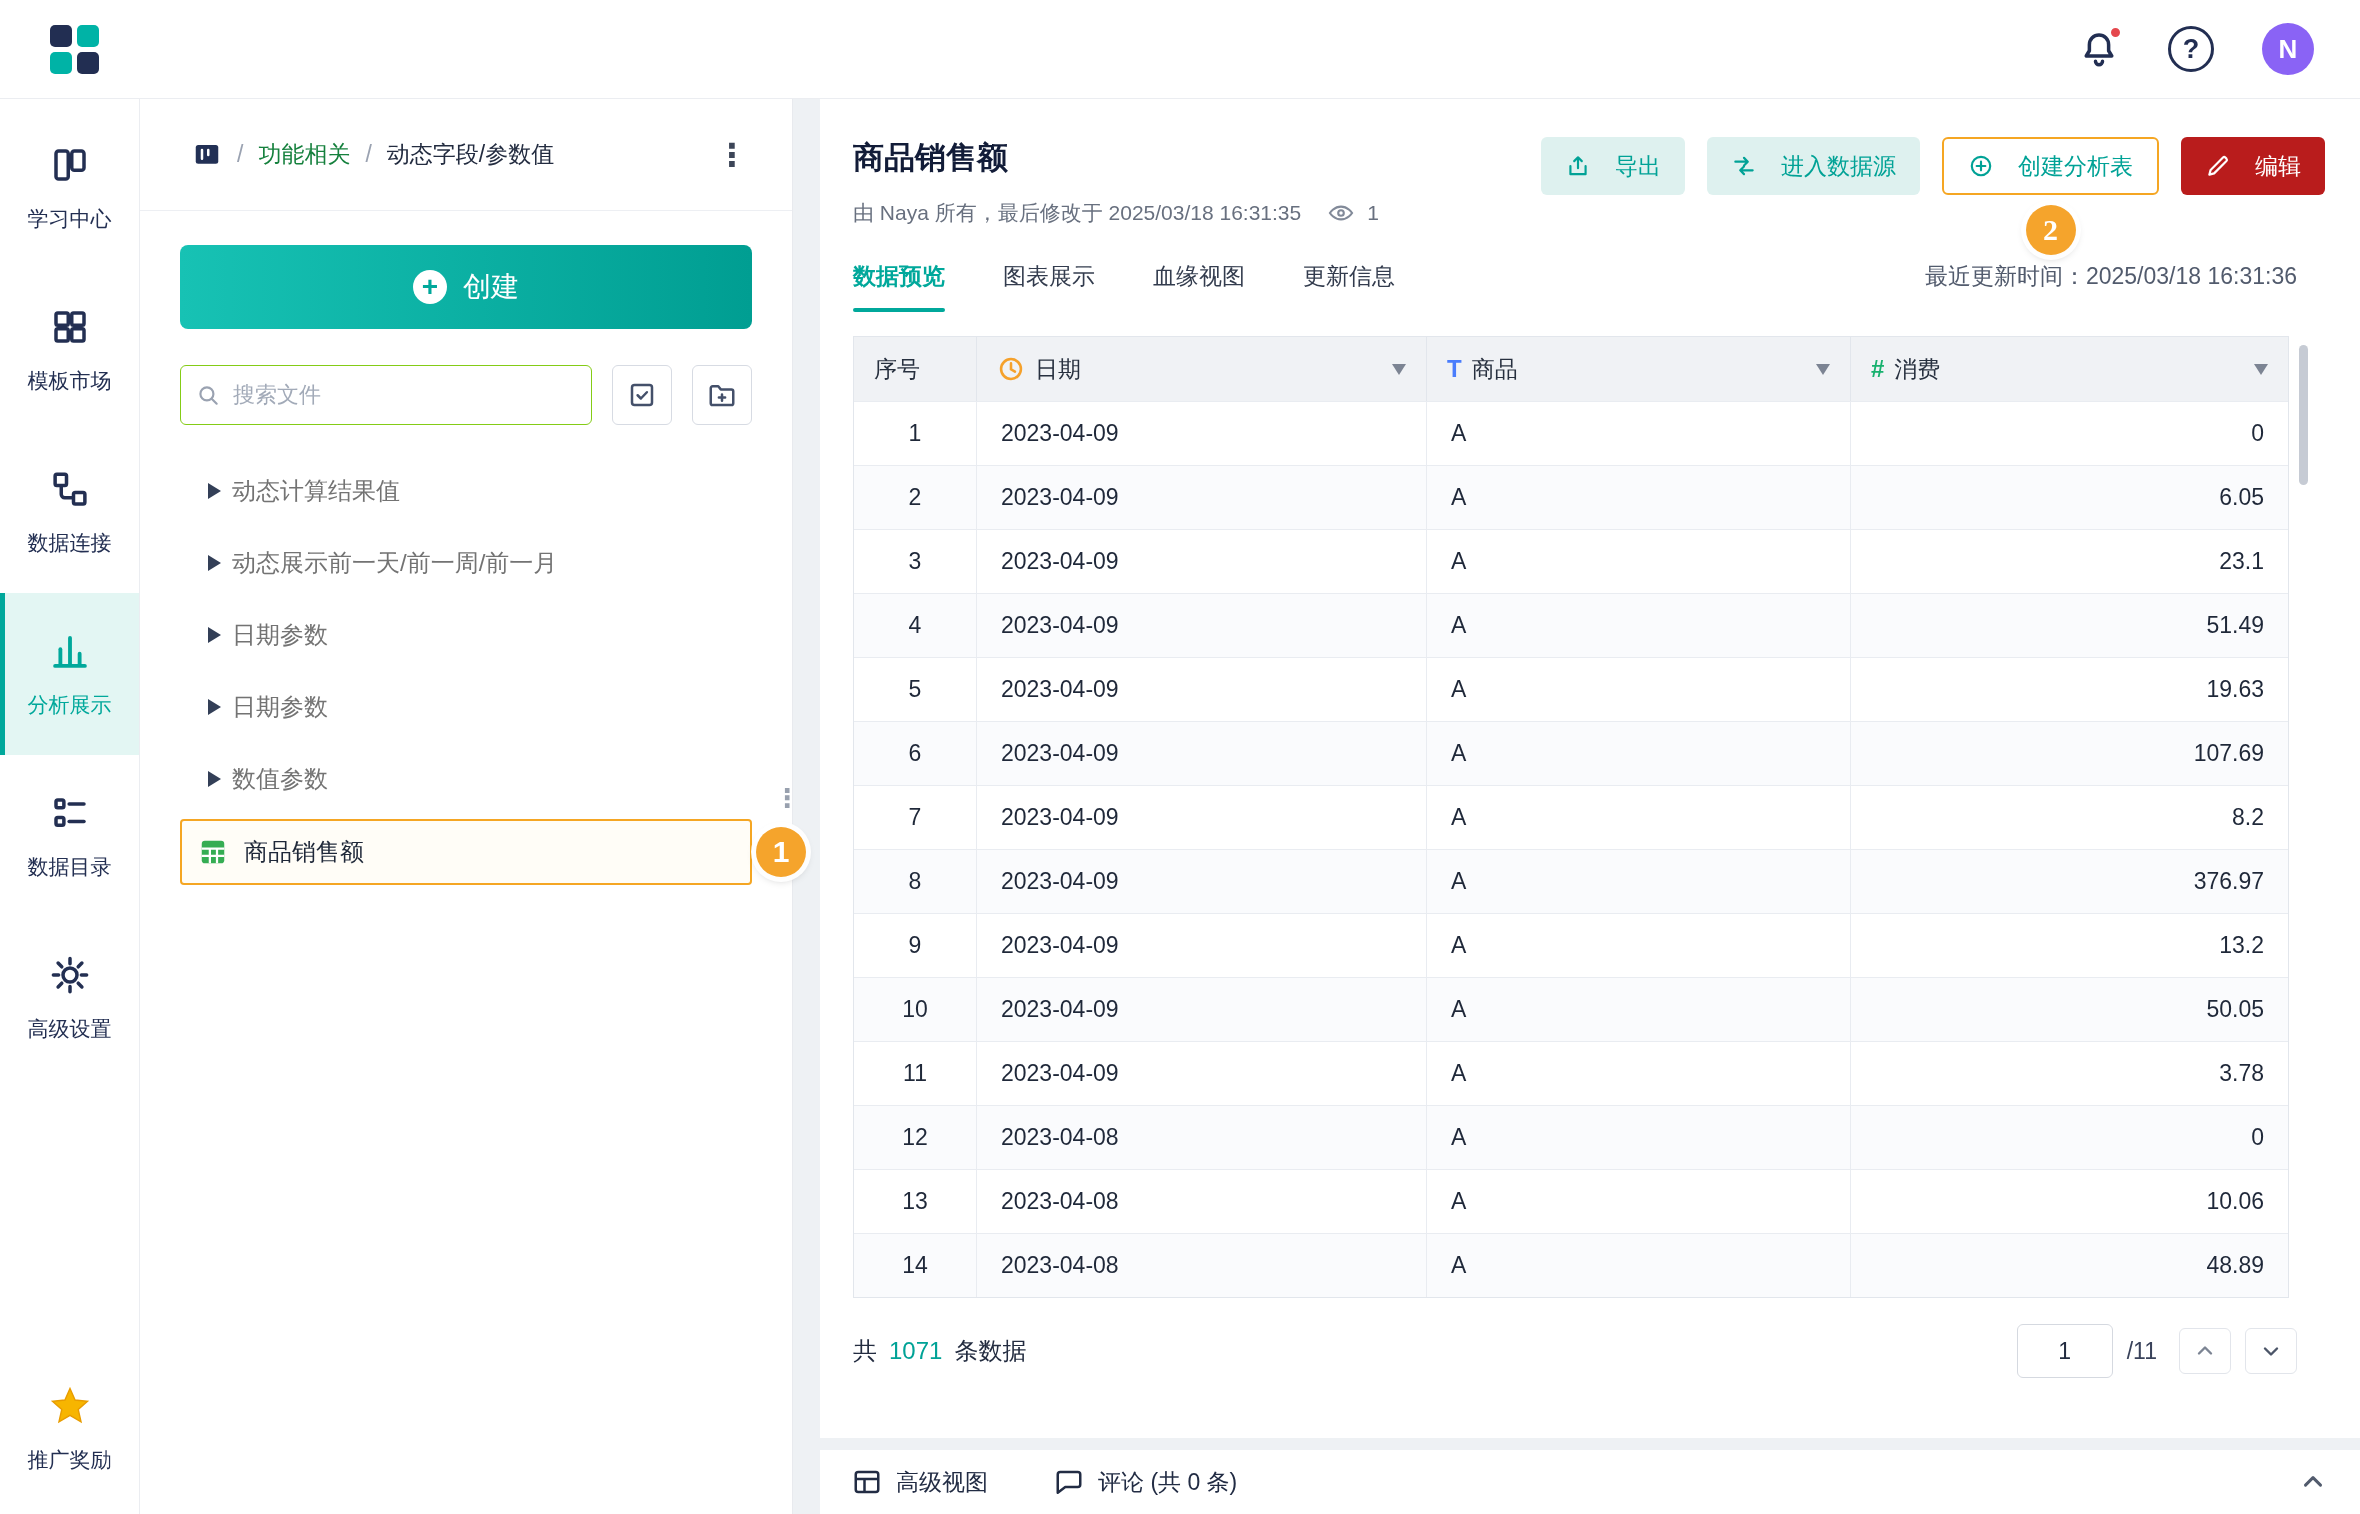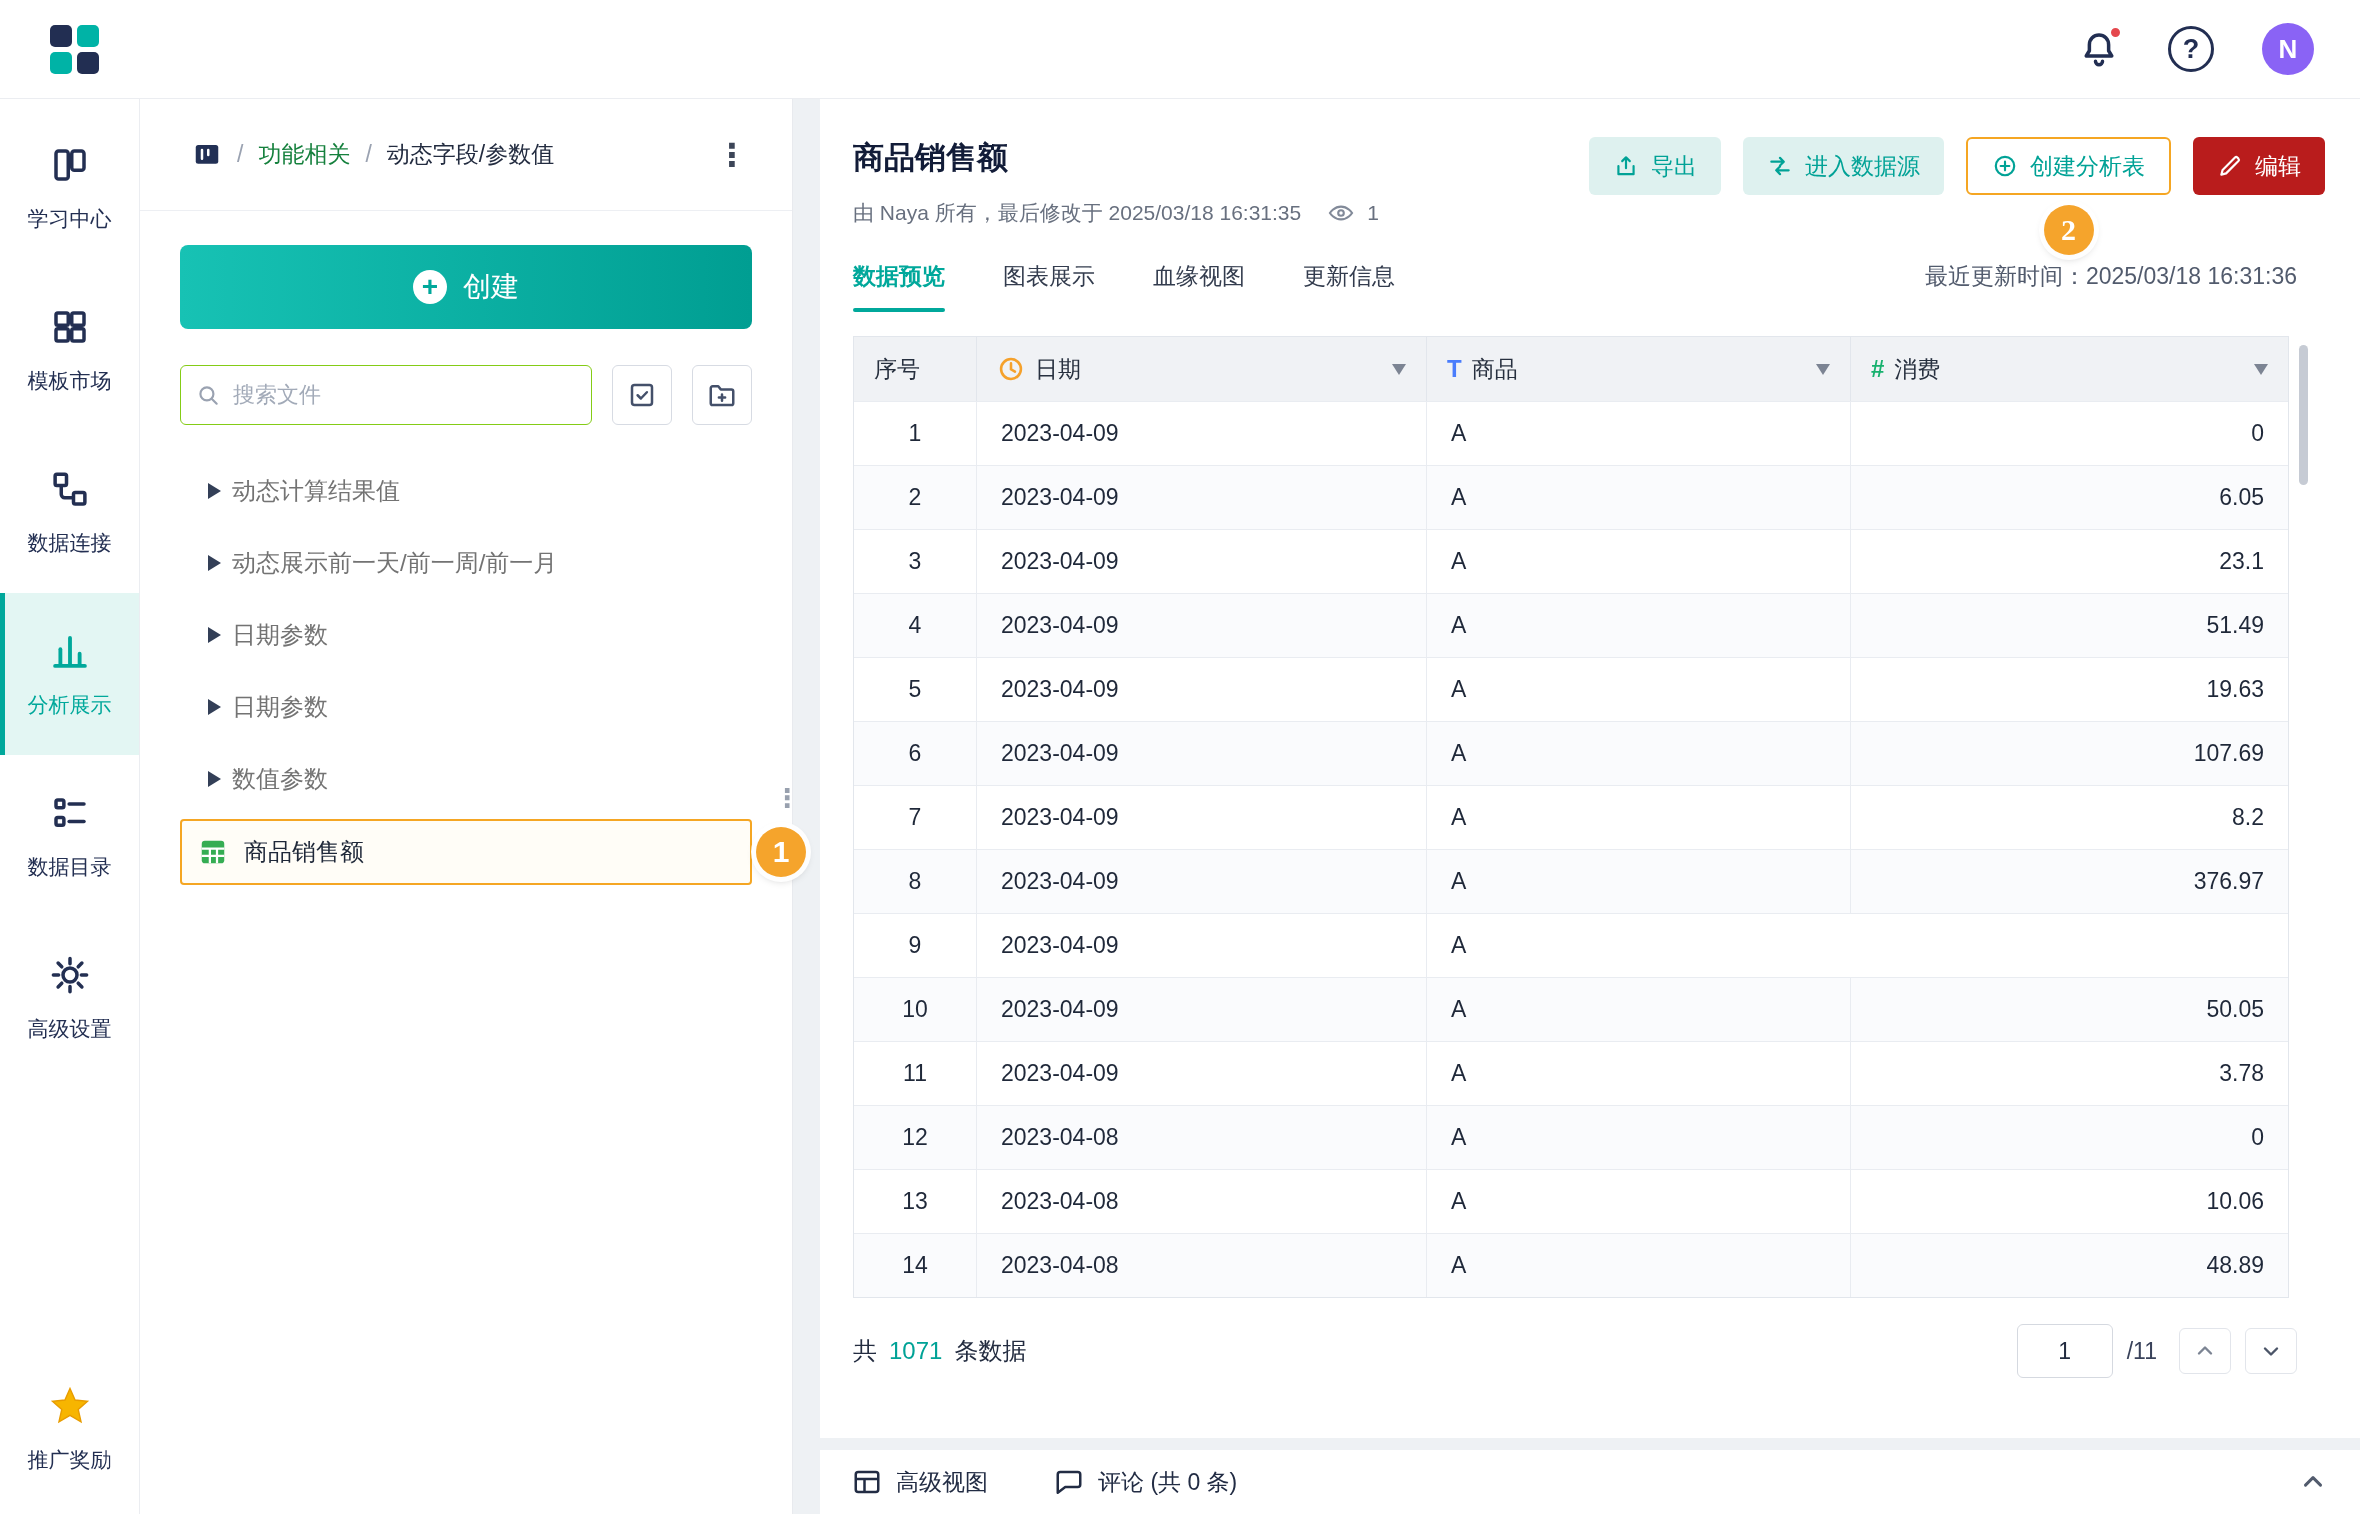--- a/index.html
+++ b/index.html
@@ -52,21 +52,21 @@
   .badge-1{position:absolute;right:-56px;top:50%;transform:translateY(-50%)}
   .item-kebab{position:absolute;right:-50px;top:-38px;color:#98a0ae;font-size:26px;font-weight:700}
 
   
   .right-region{flex:1;background:#eef1f4;display:flex;flex-direction:column;padding-left:27px;min-width:0}
   .main-panel{background:#fff;flex:1;display:flex;flex-direction:column;padding:0 35px 0 33px;min-height:0;overflow:hidden}
   .main-header{display:flex;align-items:flex-start;padding-top:38px}
   .title{font-size:31px;font-weight:700;color:#121c38}
   .meta-row{margin-top:20px;display:flex;align-items:center;gap:12px;font-size:21px;color:#68707f}
   .actions{margin-left:auto;display:flex;gap:22px;align-items:flex-start}
-  .btn{height:58px;border:0;border-radius:6px;display:flex;align-items:center;gap:12px;font-size:23px;padding:0 24px;cursor:pointer;font-family:Liberation Serif, serif;white-space:nowrap}
+  .btn{height:58px;border:0;border-radius:6px;display:flex;align-items:center;gap:24px;font-size:23px;padding:0 24px;cursor:pointer;font-family:Liberation Serif, serif;white-space:nowrap}
   .btn svg{flex:0 0 auto}
   .btn-light{background:#def1ef;color:#00a296}
   .btn-outline{background:#fff;color:#00a296;border:2px solid #f5a623;position:relative}
   .badge-2{position:absolute;left:50%;top:calc(100% + 12px);transform:translateX(-50%)}
   .btn-solid{background:#b91c1c;color:#fff}
 
   .tabs-row{display:flex;align-items:flex-end;gap:58px;margin-top:34px;margin-right:28px}
   .tab{font-size:23px;color:#333c4e;padding-bottom:20px;position:relative;cursor:pointer;white-space:nowrap}
   .tab.active{color:#00a89b;font-weight:700}
   .tab.active::after{content:"";position:absolute;left:0;right:0;bottom:0;height:4px;border-radius:2px;background:#00a89b}
@@ -416,20 +416,21 @@
               <div class="trow">
     <div class="tcell c-seq">8</div>
     <div class="tcell c-date">2023-04-09</div>
     <div class="tcell c-product">A</div>
     <div class="tcell c-amount">376.97</div>
   </div>
               <div class="trow">
     <div class="tcell c-seq">9</div>
     <div class="tcell c-date">2023-04-09</div>
     <div class="tcell c-product">A</div>
+    <div class="tcell c-amount">13.2</div>
   </div>
               <div class="trow">
     <div class="tcell c-seq">10</div>
     <div class="tcell c-date">2023-04-09</div>
     <div class="tcell c-product">A</div>
     <div class="tcell c-amount">50.05</div>
   </div>
               <div class="trow">
     <div class="tcell c-seq">11</div>
     <div class="tcell c-date">2023-04-09</div>

